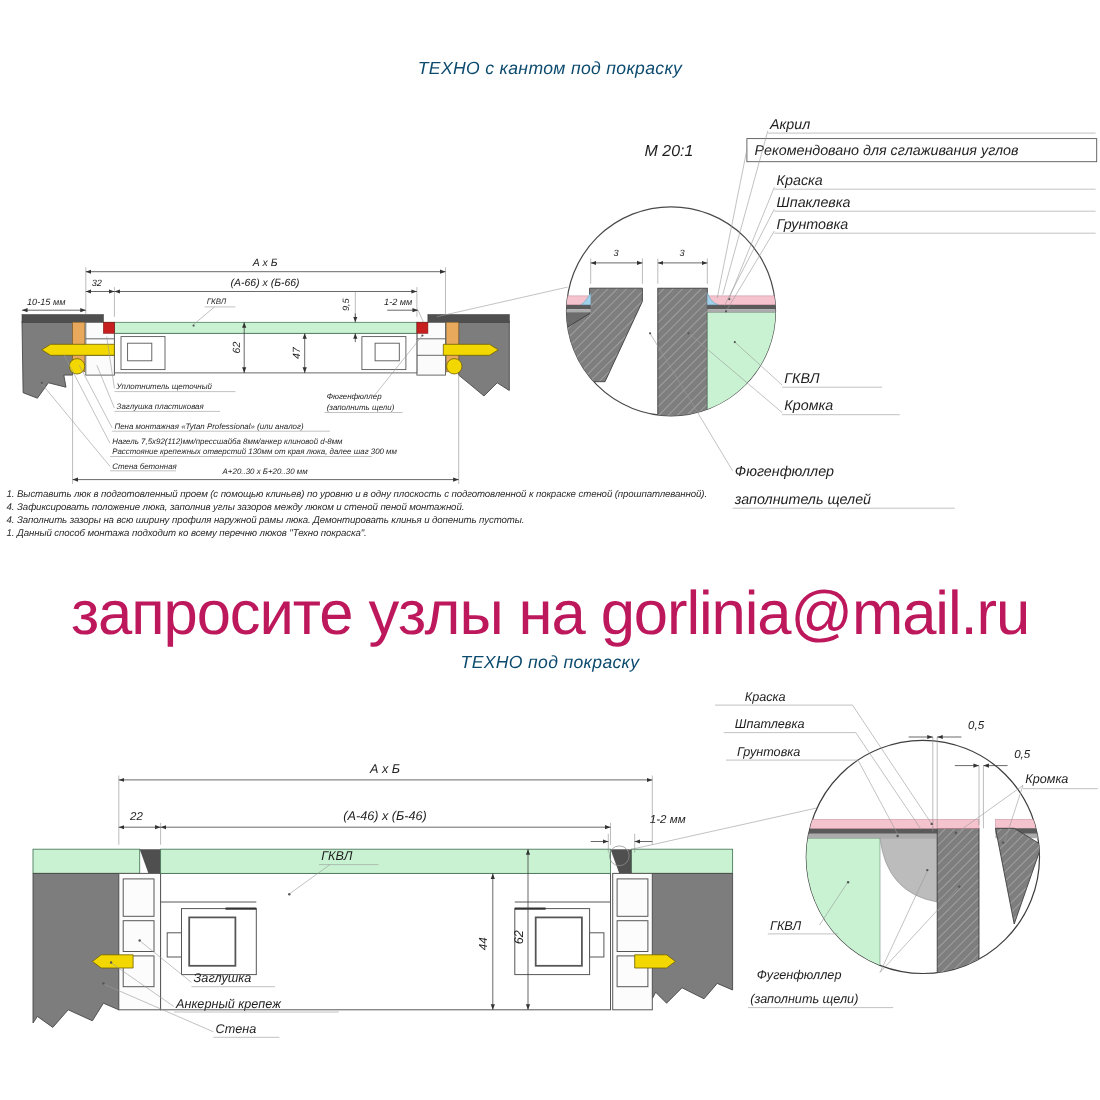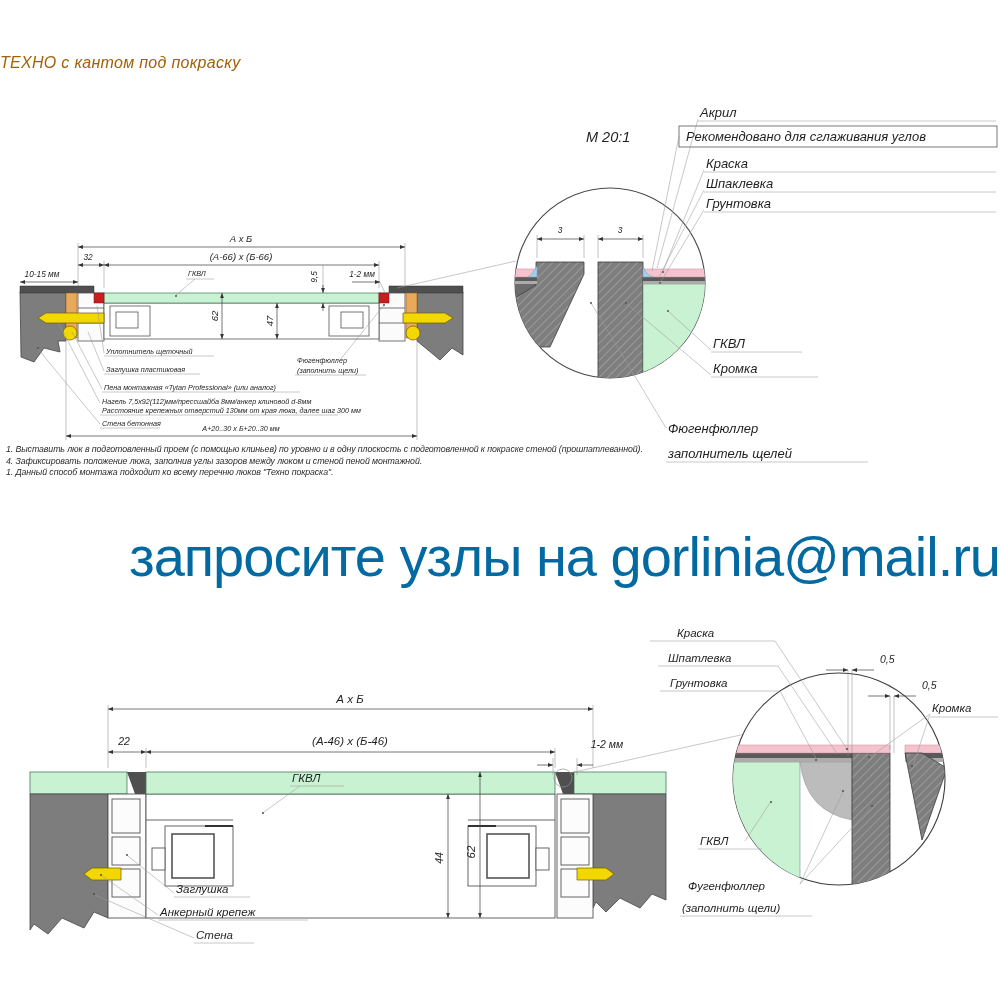--- a/index.html
+++ b/index.html
@@ -1,25 +1,25 @@
 <!DOCTYPE html>
 <html><head>
 <meta charset="utf-8">
 <style>
   html,body{margin:0;padding:0;background:#ffffff;}
   .sheet{position:relative;width:1000px;height:1000px;background:#ffffff;overflow:hidden;
          font-family:"Liberation Sans",sans-serif;}
-  .title{position:absolute;width:100%;font-style:italic;
-         color:#a16207;font-size:16px;letter-spacing:.3px;}
+  .title{position:absolute;width:100%;text-align:center;font-style:italic;
+         color:#0c4a6e;font-size:16px;letter-spacing:.3px;}
   .title1{top:54px;}
   .title2{top:594px;}
   .notes{position:absolute;left:6px;top:444px;width:660px;font-style:italic;
          font-size:8.8px;line-height:11.6px;color:#2a2a2a;letter-spacing:-0.1px;}
-  .watermark{position:absolute;top:524px;width:100%;text-align:right;
-         font-size:56px;color:#0369a1;letter-spacing:-1px;white-space:nowrap;}
+  .watermark{position:absolute;top:524px;width:100%;text-align:center;
+         font-size:56px;color:#be185d;letter-spacing:-1px;white-space:nowrap;}
   svg{position:absolute;left:0;top:0;}
   svg text{font-family:"Liberation Sans",sans-serif;font-style:italic;fill:#1f1f1f;}
   .dim{stroke:#3c3c3c;stroke-width:0.7;fill:none;}
   .thin{stroke:#8f8f8f;stroke-width:0.55;fill:none;}
   .shelf{stroke:#9a9a9a;stroke-width:0.55;fill:none;}
   .t7{font-size:7.2px;} .t8{font-size:8.3px;} .t9{font-size:9.5px;}
   .t10{font-size:10.5px;} .t11{font-size:11.5px;} .t13{font-size:13px;} .t14{font-size:14.5px;}
   .mid{text-anchor:middle;}
 </style>
 </head>
@@ -357,19 +357,21 @@
       <line class="shelf" x1="800" y1="884" x2="843" y2="792"></line>
         <circle cx="843" cy="791" r="1.1" fill="#555"></circle>
       <line class="shelf" x1="800" y1="884" x2="871" y2="807"></line>
         <circle cx="872" cy="806" r="1.1" fill="#555"></circle>
     </g>
   </svg>
 
   <div class="notes">
     <div>1. Выставить люк в подготовленный проем (с помощью клиньев) по уровню и в одну плоскость с подготовленной к покраске стеной (прошпатлеванной).</div>
     <div>4. Зафиксировать положение люка, заполнив углы зазоров между люком и стеной пеной монтажной.</div>
+    <div>4. Заполнить зазоры на всю ширину профиля наружной рамы люка. Демонтировать клинья и допенить пустоты.</div>
     <div>1. Данный способ монтажа подходит ко всему перечню люков "Техно покраска".</div>
   </div>
 
   <div class="watermark">запросите узлы на gorlinia@mail.ru</div>
 
+  <div class="title title2">ТЕХНО под покраску</div>
 
 </div>
 
 </body></html>

